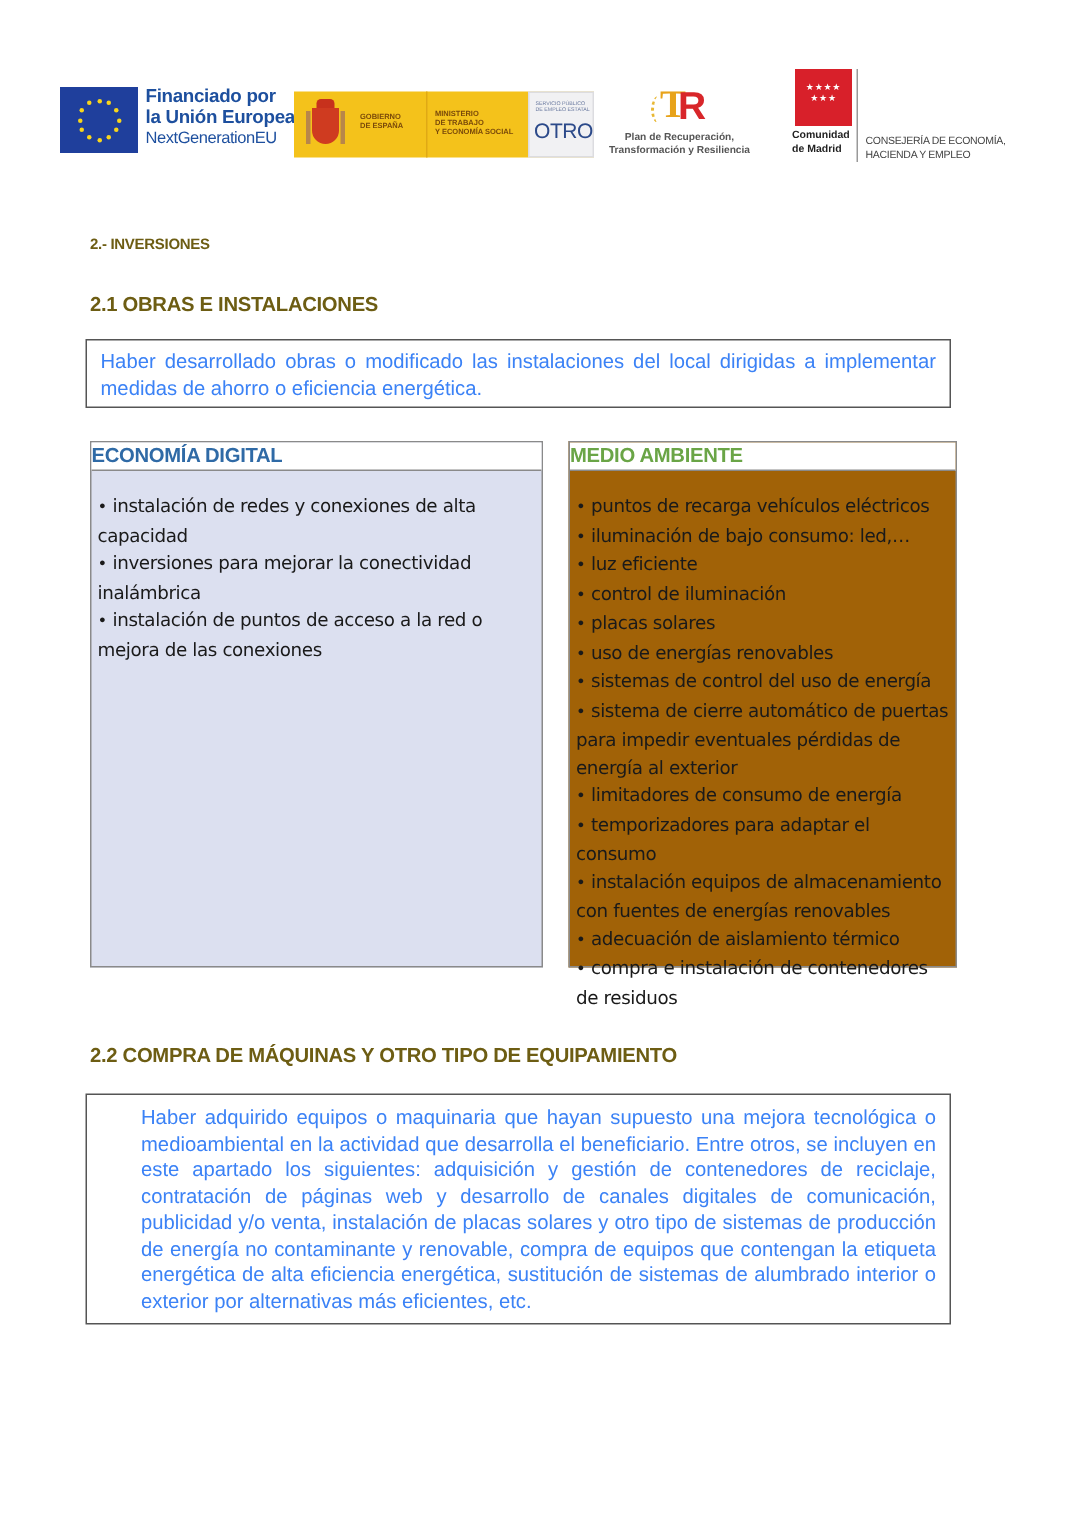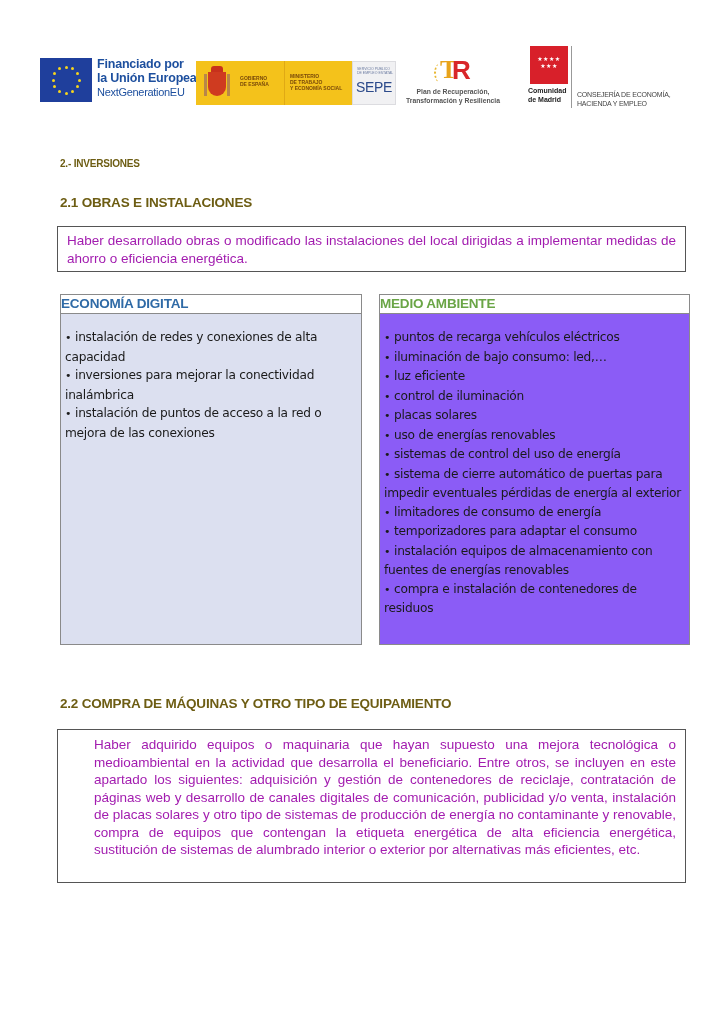--- a/index.html
+++ b/index.html
@@ -37,27 +37,27 @@
     .cm-name { position: absolute; left: 488px; top: 34px; font-size: 7px; font-weight: bold; color: #222; line-height: 9px; white-space: nowrap; }
     .cm-sep { position: absolute; left: 531px; top: -6px; width: 1px; height: 62px; background: #999; }
     .cm-dept { position: absolute; left: 537px; top: 38px; font-size: 7px; color: #444; line-height: 9px; white-space: nowrap; letter-spacing: -0.2px; }
 
     
     .h1 { position: absolute; left: 60px; top: 158px; font-size: 10px; font-weight: bold; color: #6d5d13; letter-spacing: -0.2px; }
     .h2 { position: absolute; left: 60px; font-size: 13.5px; font-weight: bold; color: #6d5d13; letter-spacing: -0.2px; }
     .h2.s1 { top: 195px; }
     .h2.s2 { top: 696px; }
 
-    .textbox { position: absolute; left: 57px; width: 629px; border: 1px solid #555; box-sizing: border-box; padding: 4px 9px; font-size: 13.5px; line-height: 17.5px; text-align: justify; color: #a21caf; }
+    .textbox { position: absolute; left: 57px; width: 577px; border: 1px solid #555; box-sizing: border-box; padding: 4px 9px; font-size: 13.5px; line-height: 17.5px; text-align: justify; color: #3b82f6; }
     .textbox.t1 { top: 226px; height: 46px; padding-top: 5px; }
     .textbox.t2 { top: 729px; height: 154px; padding-top: 6px; padding-left: 36px; }
 
     .col { position: absolute; top: 294px; height: 351px; border: 1px solid #8a8a8a; box-sizing: border-box; }
     .col.digital { left: 60px; width: 302px; background: #dce0f0; }
-    .col.ambiente { left: 379px; width: 311px; background: #8b5cf6; }
+    .col.ambiente { left: 379px; width: 259px; background: #a16207; }
     .col-head { height: 18px; background: #fff; border-bottom: 1px solid #8a8a8a; text-align: left; font-size: 13.5px; font-weight: bold; line-height: 18px; letter-spacing: -0.2px; }
     .digital .col-head { color: #2f6aa6; }
     .ambiente .col-head { color: #6aa546; }
     .col-list { list-style: none; margin: 0; padding: 14px 3px 0 4px; font-family: "DejaVu Sans", sans-serif; font-size: 12.2px; line-height: 18.5px; color: #1a1a1a; letter-spacing: -0.25px; }
     .col-list li { margin: 0; }
     .col-list li .bullet { display: inline-block; width: 10px; font-size: 11px; }
   </style>
 </head>
 <body>
 
@@ -92,21 +92,21 @@
     <div class="gob-text">GOBIERNO
 DE ESPAÑA</div>
     <div class="gob-sep"></div>
     <div class="min-text">MINISTERIO
 DE TRABAJO
 Y ECONOMÍA SOCIAL</div>
   </div>
   <div class="sepe-box">
     <div class="sepe-small">SERVICIO PÚBLICO
 DE EMPLEO ESTATAL</div>
-    <div class="sepe-word">SEPE</div>
+    <div class="sepe-word">OTRO</div>
   </div>
 
   <div class="tr-logo">
     <div class="tr-dots"></div>
     <span class="tr-t">T</span>
     <span class="tr-r">R</span>
   </div>
   <div class="tr-text">
     <div>Plan de Recuperación,</div>
     <div>Transformación y Resiliencia</div>
@@ -147,18 +147,19 @@
       <li><span class="bullet">•</span><span>iluminación de bajo consumo: led,…</span></li>
       <li><span class="bullet">•</span><span>luz eficiente</span></li>
       <li><span class="bullet">•</span><span>control de iluminación</span></li>
       <li><span class="bullet">•</span><span>placas solares</span></li>
       <li><span class="bullet">•</span><span>uso de energías renovables</span></li>
       <li><span class="bullet">•</span><span>sistemas de control del uso de energía</span></li>
       <li><span class="bullet">•</span><span>sistema de cierre automático de puertas para impedir eventuales pérdidas de energía al exterior</span></li>
       <li><span class="bullet">•</span><span>limitadores de consumo de energía</span></li>
       <li><span class="bullet">•</span><span>temporizadores para adaptar el consumo</span></li>
       <li><span class="bullet">•</span><span>instalación equipos de almacenamiento con fuentes de energías renovables</span></li>
+      <li><span class="bullet">•</span><span>adecuación de aislamiento térmico</span></li>
       <li><span class="bullet">•</span><span>compra e instalación de contenedores de residuos</span></li>
     </ul>
 </div>
 
 <div class="h2 s2">2.2 COMPRA DE MÁQUINAS Y OTRO TIPO DE EQUIPAMIENTO</div>
 <div class="textbox t2">Haber adquirido equipos o maquinaria que hayan supuesto una mejora tecnológica o medioambiental en la actividad que desarrolla el beneficiario. Entre otros, se incluyen en este apartado los siguientes: adquisición y gestión de contenedores de reciclaje, contratación de páginas web y desarrollo de canales digitales de comunicación, publicidad y/o venta, instalación de placas solares y otro tipo de sistemas de producción de energía no contaminante y renovable, compra de equipos que contengan la etiqueta energética de alta eficiencia energética, sustitución de sistemas de alumbrado interior o exterior por alternativas más eficientes, etc.</div>
 
 </body></html>

